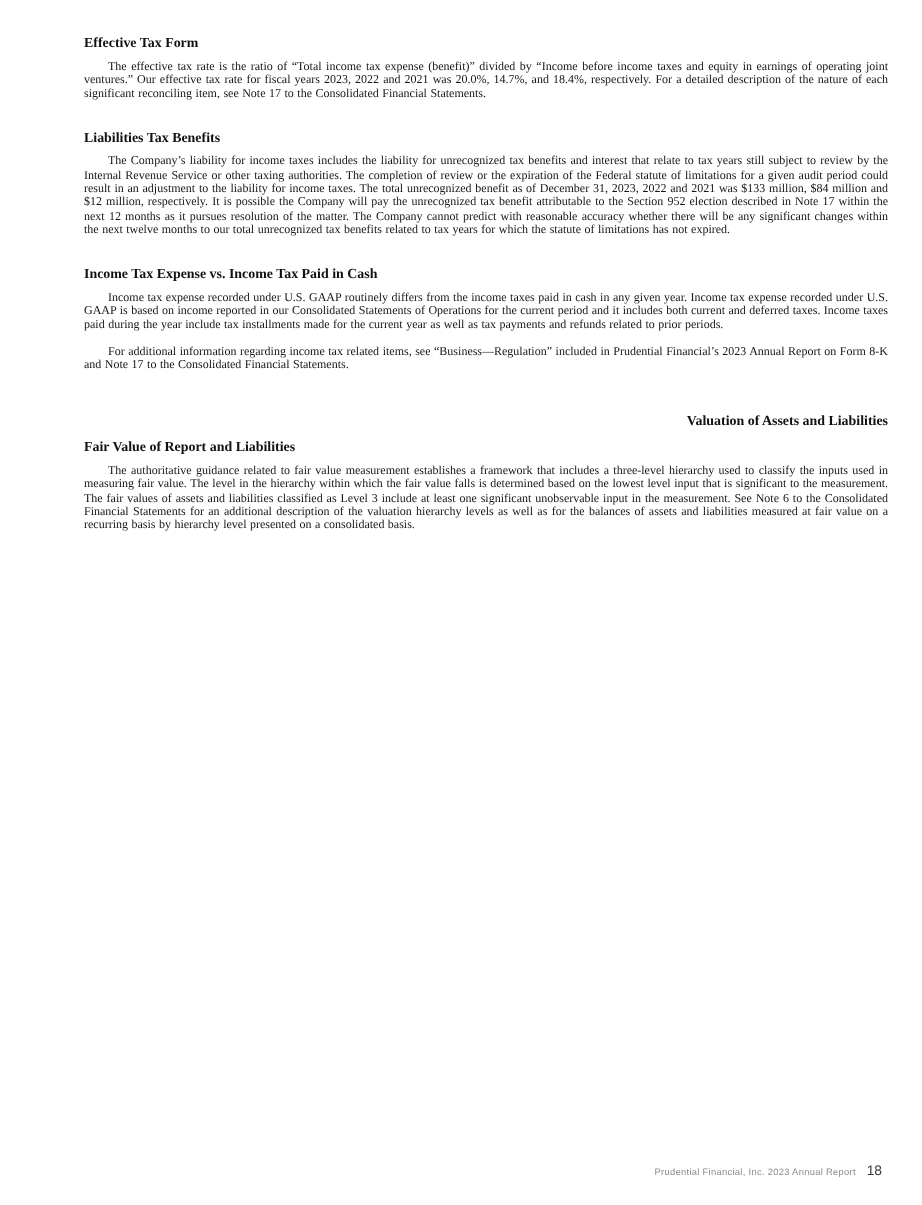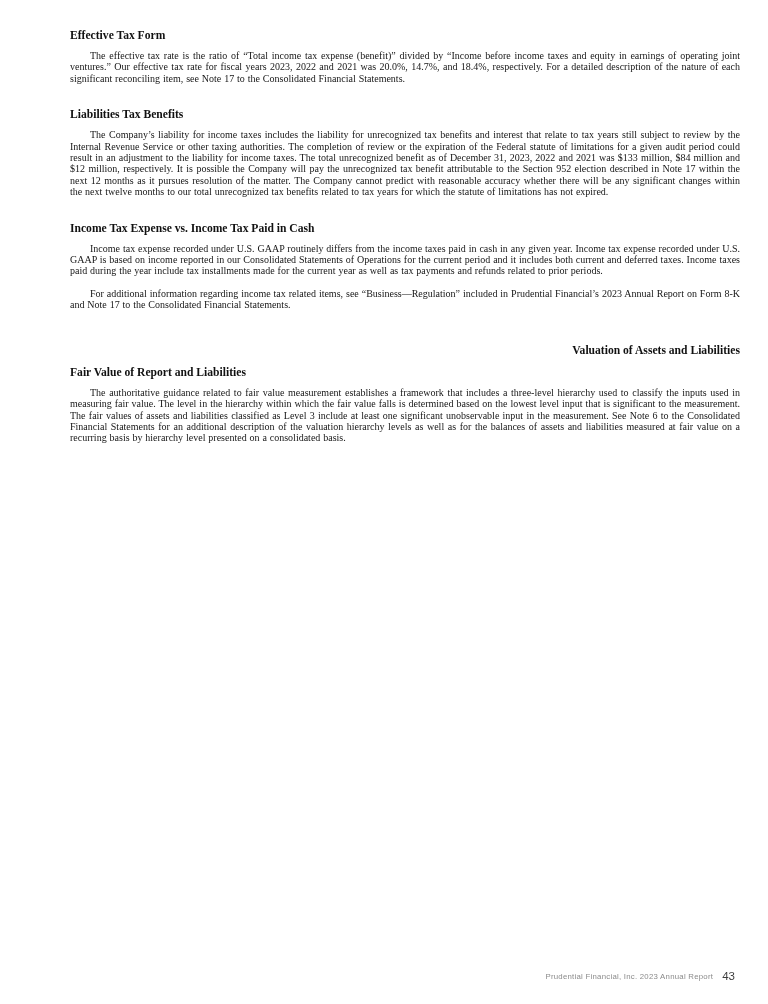--- a/index.html
+++ b/index.html
@@ -83,15 +83,15 @@
       <p class="doc-para">The Company’s liability for income taxes includes the liability for unrecognized tax benefits and interest that relate to tax years still subject to review by the Internal Revenue Service or other taxing authorities. The completion of review or the expiration of the Federal statute of limitations for a given audit period could result in an adjustment to the liability for income taxes. The total unrecognized benefit as of December 31, 2023, 2022 and 2021 was $133 million, $84 million and $12 million, respectively. It is possible the Company will pay the unrecognized tax benefit attributable to the Section 952 election described in Note 17 within the next 12 months as it pursues resolution of the matter. The Company cannot predict with reasonable accuracy whether there will be any significant changes within the next twelve months to our total unrecognized tax benefits related to tax years for which the statute of limitations has not expired.</p>
       <h2 class="doc-heading">Income Tax Expense vs. Income Tax Paid in Cash</h2>
       <p class="doc-para">Income tax expense recorded under U.S. GAAP routinely differs from the income taxes paid in cash in any given year. Income tax expense recorded under U.S. GAAP is based on income reported in our Consolidated Statements of Operations for the current period and it includes both current and deferred taxes. Income taxes paid during the year include tax installments made for the current year as well as tax payments and refunds related to prior periods.</p>
       <p class="doc-para">For additional information regarding income tax related items, see “Business—Regulation” included in Prudential Financial’s 2023 Annual Report on Form 8-K and Note 17 to the Consolidated Financial Statements.</p>
       <h2 class="doc-heading center">Valuation of Assets and Liabilities</h2>
       <h2 class="doc-heading">Fair Value of Report and Liabilities</h2>
       <p class="doc-para">The authoritative guidance related to fair value measurement establishes a framework that includes a three-level hierarchy used to classify the inputs used in measuring fair value. The level in the hierarchy within which the fair value falls is determined based on the lowest level input that is significant to the measurement. The fair values of assets and liabilities classified as Level 3 include at least one significant unobservable input in the measurement. See Note 6 to the Consolidated Financial Statements for an additional description of the valuation hierarchy levels as well as for the balances of assets and liabilities measured at fair value on a recurring basis by hierarchy level presented on a consolidated basis.</p>
     </div>
   <div class="footer">
     <span class="footer-title">Prudential Financial, Inc. 2023 Annual Report</span>
-    <span class="footer-page">43</span>
+    <span class="footer-page">18</span>
   </div>
 </div>
 
 </body></html>

